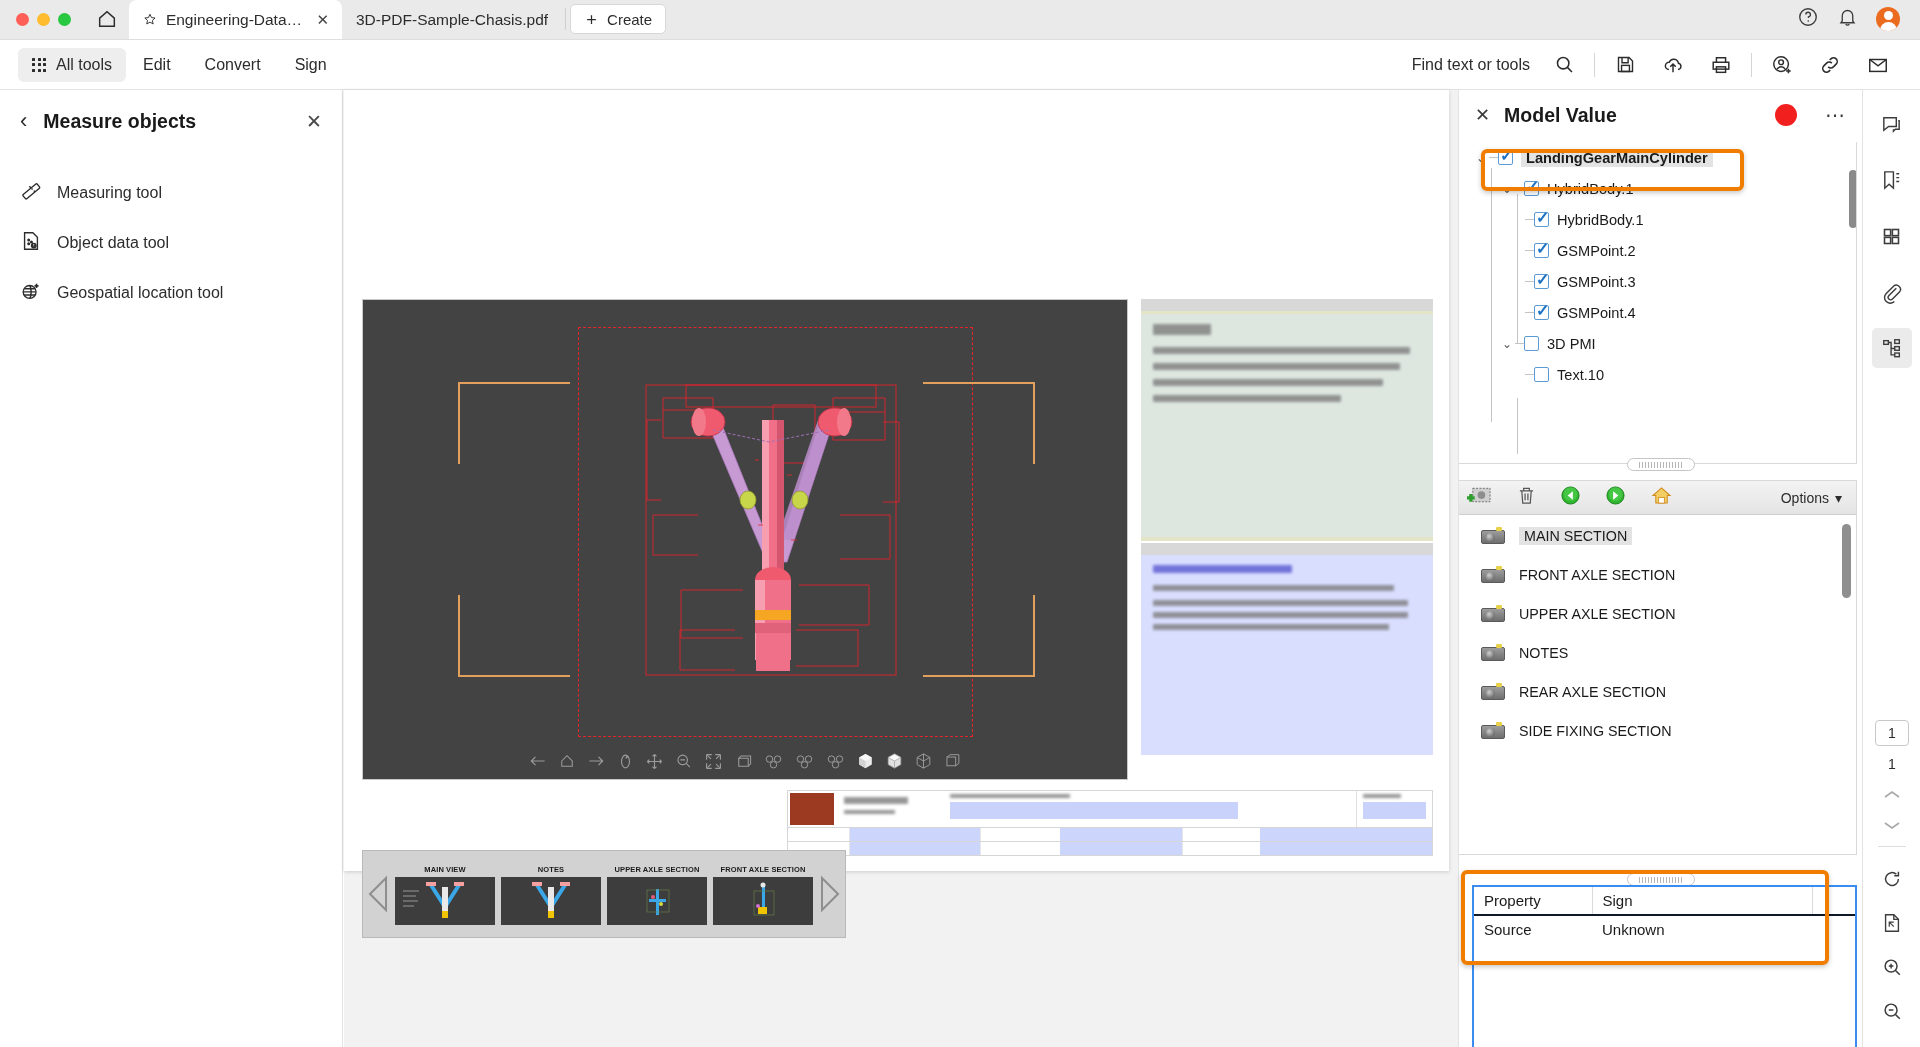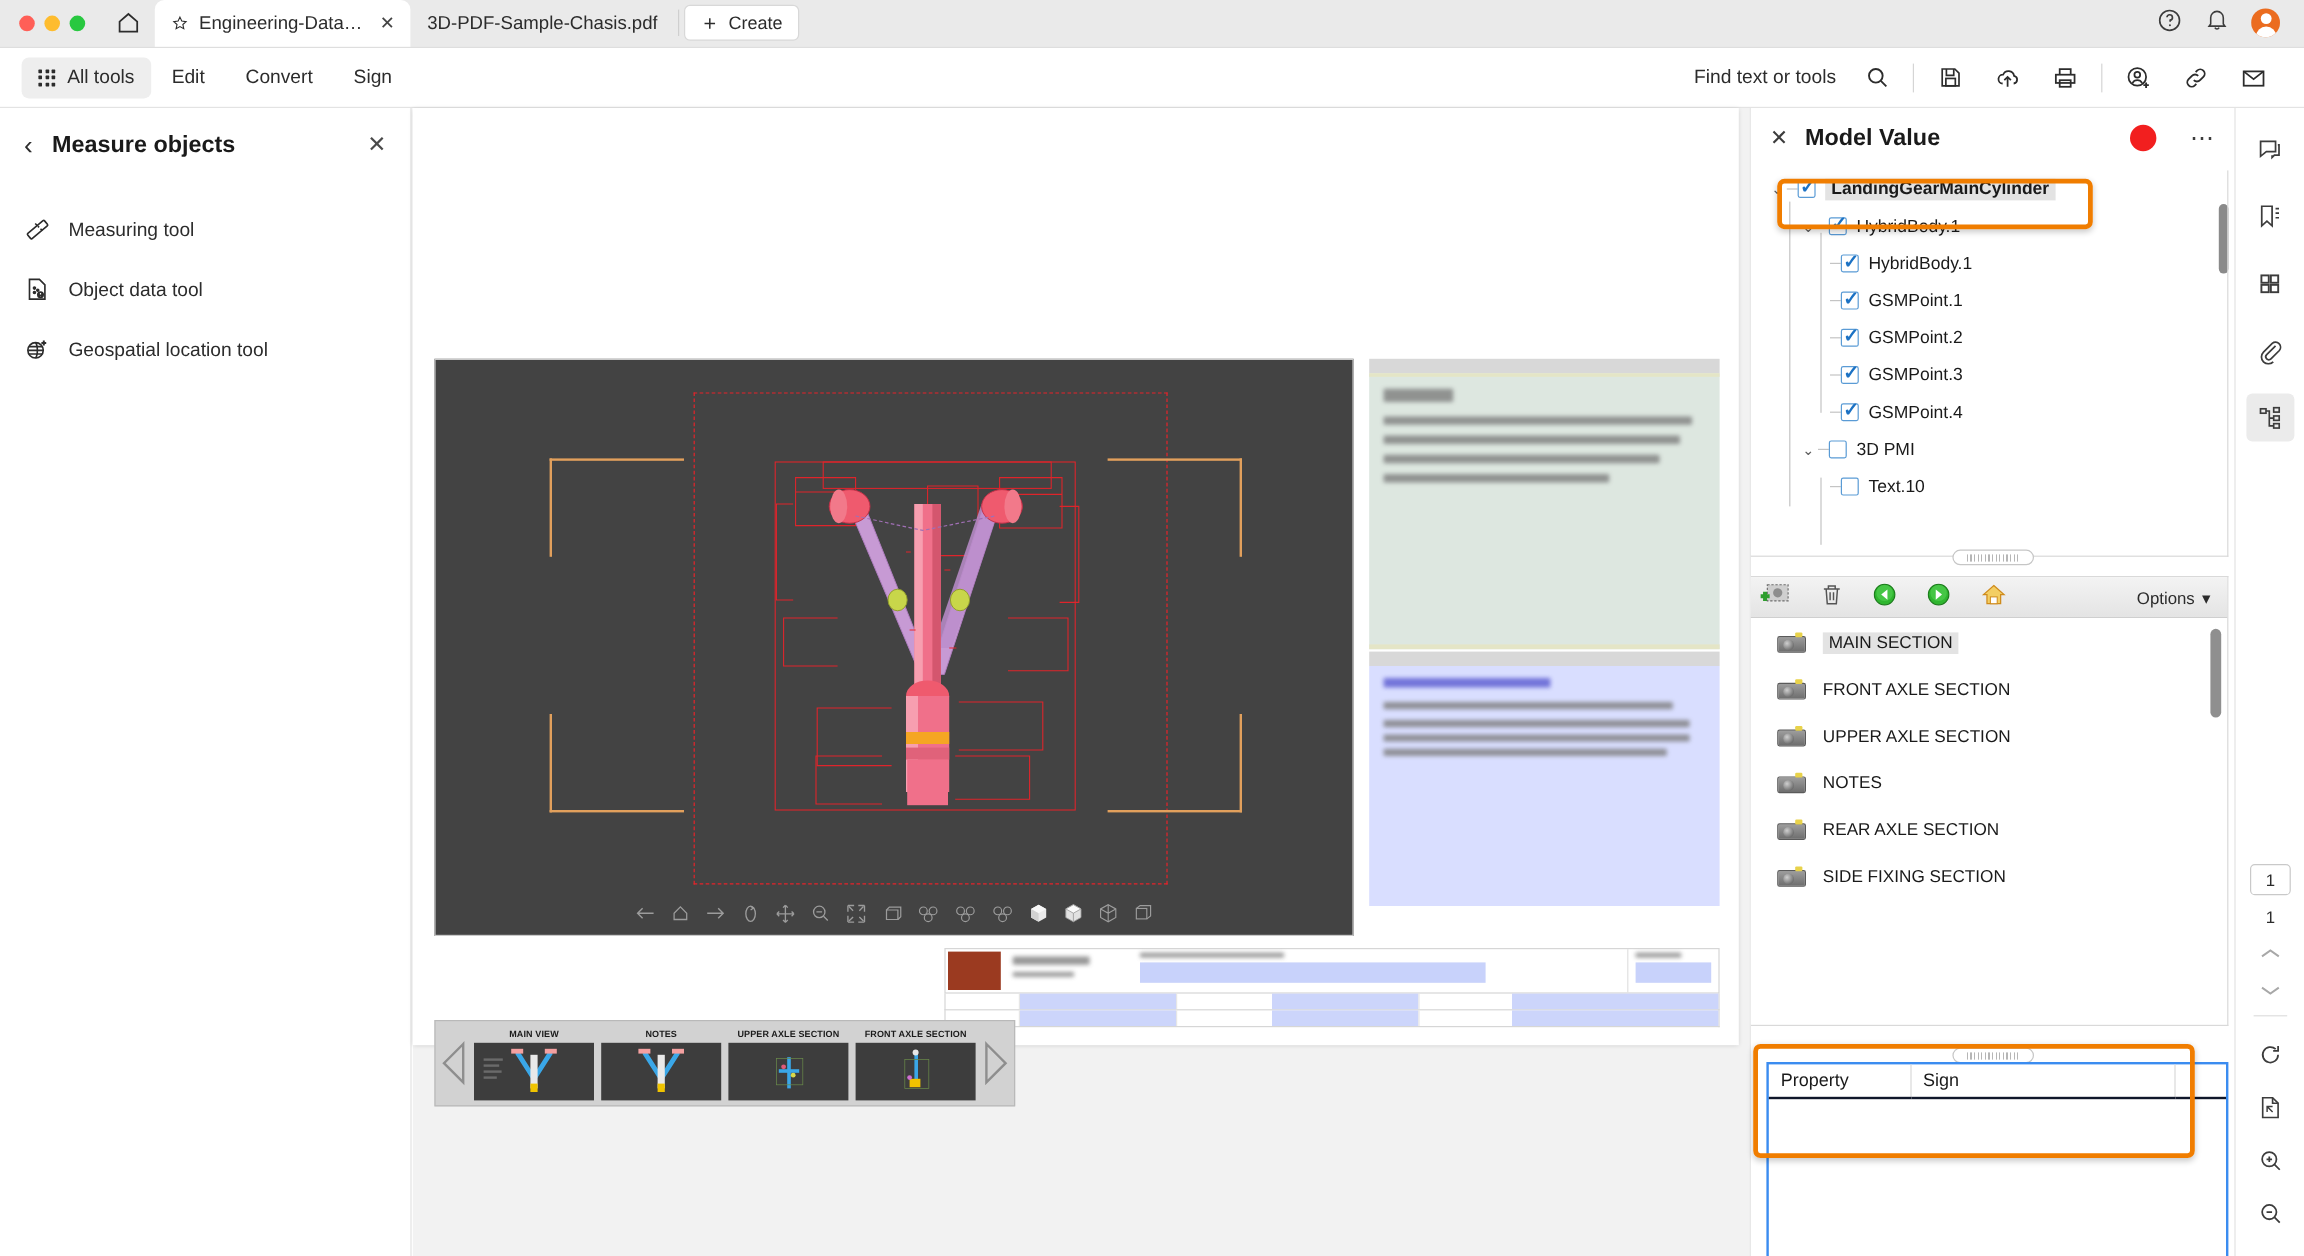--- a/index.html
+++ b/index.html
@@ -109,21 +109,21 @@
   .v3d-toolbar svg { display: block; }
 
   .doc-side { position: absolute; left: 797px; top: 209px; width: 292px; height: 481px; }
   .ds-band { width: 100%; background: #d8d8d8; height: 12px; }
   .ds-green { background: #dde7e0; border-top: 3px solid #e4e5c6; border-bottom: 4px solid #e4e5c6; }
   .ds-blue { background: #d9deff; }
   .blurline { background: #7d7d7d; border-radius: 1px; filter: blur(1.6px); opacity: .8; }
   .doc-bottom { position: absolute; left: 443px; top: 700px; width: 646px; height: 68px; }
 
   .carousel {
-    position: absolute; left: 18px; top: 760px; width: 484px; height: 72px;
+    position: absolute; left: 18px; top: 760px; width: 484px; height: 88px;
     background: #d2d2d2; border: 1px solid #b9b9b9; display: flex; align-items: center;
   }
   .car-arrow { width: 40px; display: flex; align-items: center; justify-content: center; }
   .car-items { display: flex; gap: 6px; flex: 1; padding-top: 2px; }
   .car-item { width: 100px; }
   .car-label { font-size: 7.5px; font-weight: bold; color: #1a1a1a; text-align: center; letter-spacing: .1px; margin-bottom: 3px; white-space: nowrap; overflow: hidden; }
   .car-thumb { height: 48px; background: #3d3d3d; position: relative; overflow: hidden; }
 
   
   .rightrail {
@@ -693,25 +693,20 @@
         <span class="tlbl">HybridBody.1</span>
       </div>
       <div class="tnode" style="padding-left:66px;">
         <span class="tdash"></span>
         <span class="tcheck on"></span>
         <span class="tlbl">HybridBody.1</span>
       </div>
       <div class="tnode" style="padding-left:66px;">
         <span class="tdash"></span>
         <span class="tcheck on"></span>
-        <span class="tlbl">GSMPoint.1</span>
-      </div>
-      <div class="tnode" style="padding-left:66px;">
-        <span class="tdash"></span>
-        <span class="tcheck on"></span>
         <span class="tlbl">GSMPoint.2</span>
       </div>
       <div class="tnode" style="padding-left:66px;">
         <span class="tdash"></span>
         <span class="tcheck on"></span>
         <span class="tlbl">GSMPoint.3</span>
       </div>
       <div class="tnode" style="padding-left:66px;">
         <span class="tdash"></span>
         <span class="tcheck on"></span>
@@ -842,20 +837,25 @@
             <col>
           </colgroup>
         <thead>
           <tr>
             <th>Property</th>
             <th class="divcell">Sign</th>
             <th class="divcell"></th>
           </tr>
         </thead>
         <tbody>
+          <tr>
+            <td>Source</td>
+            <td>Unknown</td>
+            <td></td>
+          </tr>
         </tbody>
       </table>
     </div>
 
     <div class="hl-orange" style="left:2px;top:780px;width:368px;height:95px;"></div>
   </div>
 
   <div class="rightrail">
     <div class="rr-btn">
       <svg width="23" height="23" viewBox="0 0 24 24" fill="none" stroke="#3c3c3c" stroke-width="1.5">

